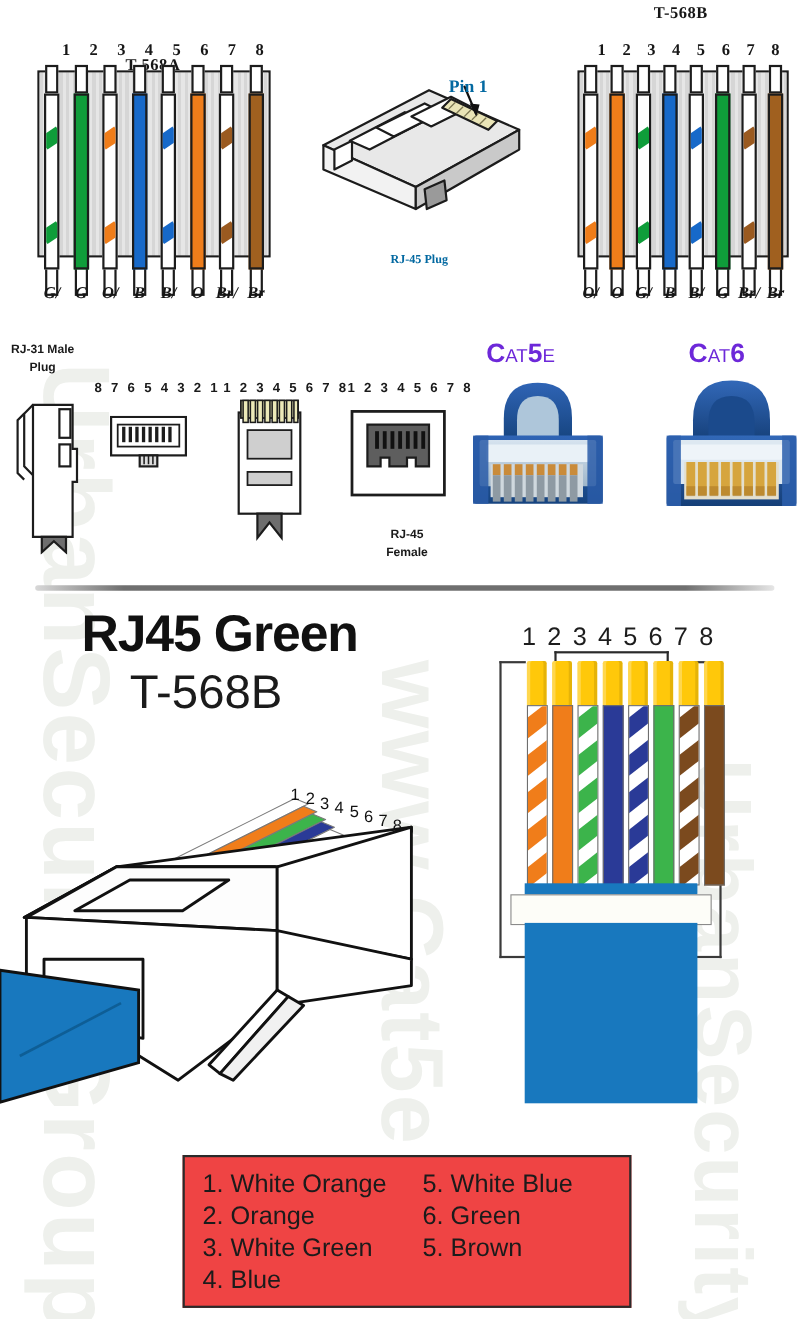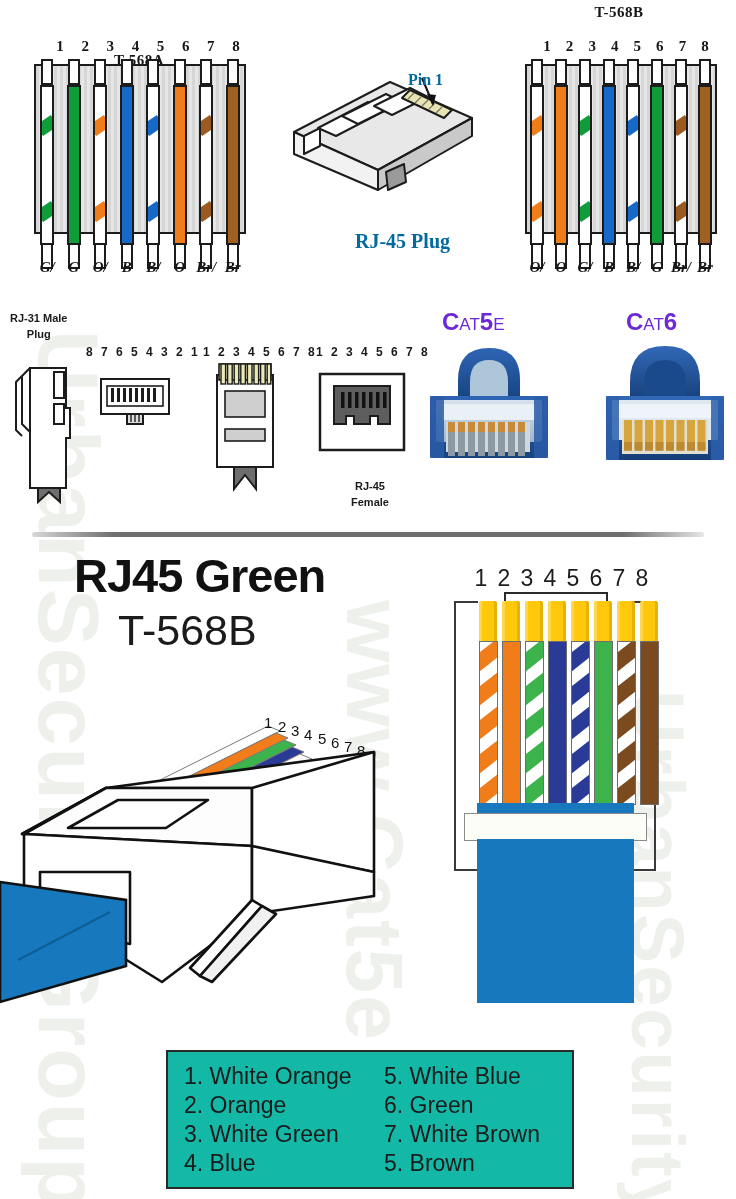--- a/index.html
+++ b/index.html
@@ -54,21 +54,21 @@
   .t2{font-size:43px;font-weight:400;letter-spacing:0px;color:#1b1b1b;}
 
   
   .bpin{position:absolute;font-size:23px;color:#1d1d1d;text-align:center;width:26px;}
   .tip{position:absolute;background:#FFC80A;border-radius:2px 2px 0 0;
        box-shadow:inset -3px 0 0 rgba(0,0,0,.10), inset 3px 0 0 rgba(255,255,255,.28);}
   .bw{position:absolute;background:#fff;border:1px solid #6e6e6e;box-sizing:border-box;overflow:hidden;}
   .bw i{position:absolute;left:-55%;width:210%;height:15px;display:block;transform:rotate(-38deg);}
 
   
-  .legend{position:absolute;border:2px solid #2a2a2a;background:#14b8a6;}
+  .legend{position:absolute;border:2px solid #2a2a2a;background:#ef4444;}
   .legend ul{margin:0;padding:0;list-style:none;}
   .legend li{font-size:23px;line-height:29px;color:#1b1b1b;white-space:nowrap;}
 
   svg{display:block;}
 </style>
 </head>
 <body>
 
 <div class="wm wm-v" style="left:118px;top:330px;font-size:86px;transform:rotate(90deg);letter-spacing:2px;">UrbanSecurityGroup</div>
 <div class="wm wm-v" style="left:420px;top:600px;font-size:80px;transform:rotate(90deg);letter-spacing:2px;">www.Cat5e</div>
@@ -240,21 +240,21 @@
       </g>
 
       <polygon points="104,102 122,94 124,112 106,120" fill="#9a9a9a"></polygon>
     </g>
 
     <path d="M151,34 L140,8" stroke="#111" stroke-width="2" fill="none"></path>
     <polygon points="151,36 145,24 154,25" fill="#111"></polygon>
   </svg>
 </div>
 <div class="serif abs" style="left:408px;top:71px;font-size:16px;">Pin 1</div>
-<div class="serif abs" style="left:355px;top:230px;font-size:20px;">RJ-45 Plug</div>
+<div class="serif abs" style="left:355px;top:230px;font-size:11px;">RJ-45 Plug</div>
 
 <div class="mono abs" style="left:10px;top:310px;line-height:16px;">
   <div>RJ-31 Male</div>
   <div style="text-align:center;">Plug</div>
 </div>
 
 <div class="abs" style="left:8px;top:364px;">
   <svg width="78" height="140" viewBox="0 0 78 140">
     <g stroke="#1c1c1c" stroke-width="2" fill="#ffffff" stroke-linejoin="miter">
       <path d="M22,4 L58,4 L58,44 L62,44 L62,74 L58,74 L58,124 L22,124 Z"></path>
@@ -563,16 +563,15 @@
 <div class="legend" style="left:166px;top:1050px;width:404px;height:135px;">
   <ul style="position:absolute;left:16px;top:10px;">
     <li>1. White Orange</li>
     <li>2. Orange</li>
     <li>3. White Green</li>
     <li>4. Blue</li>
   </ul>
   <ul style="position:absolute;left:216px;top:10px;">
     <li>5. White Blue</li>
     <li>6. Green</li>
-    <li>7. White Brown</li>
     <li>5. Brown</li>
   </ul>
 </div>
 
 </body></html>

